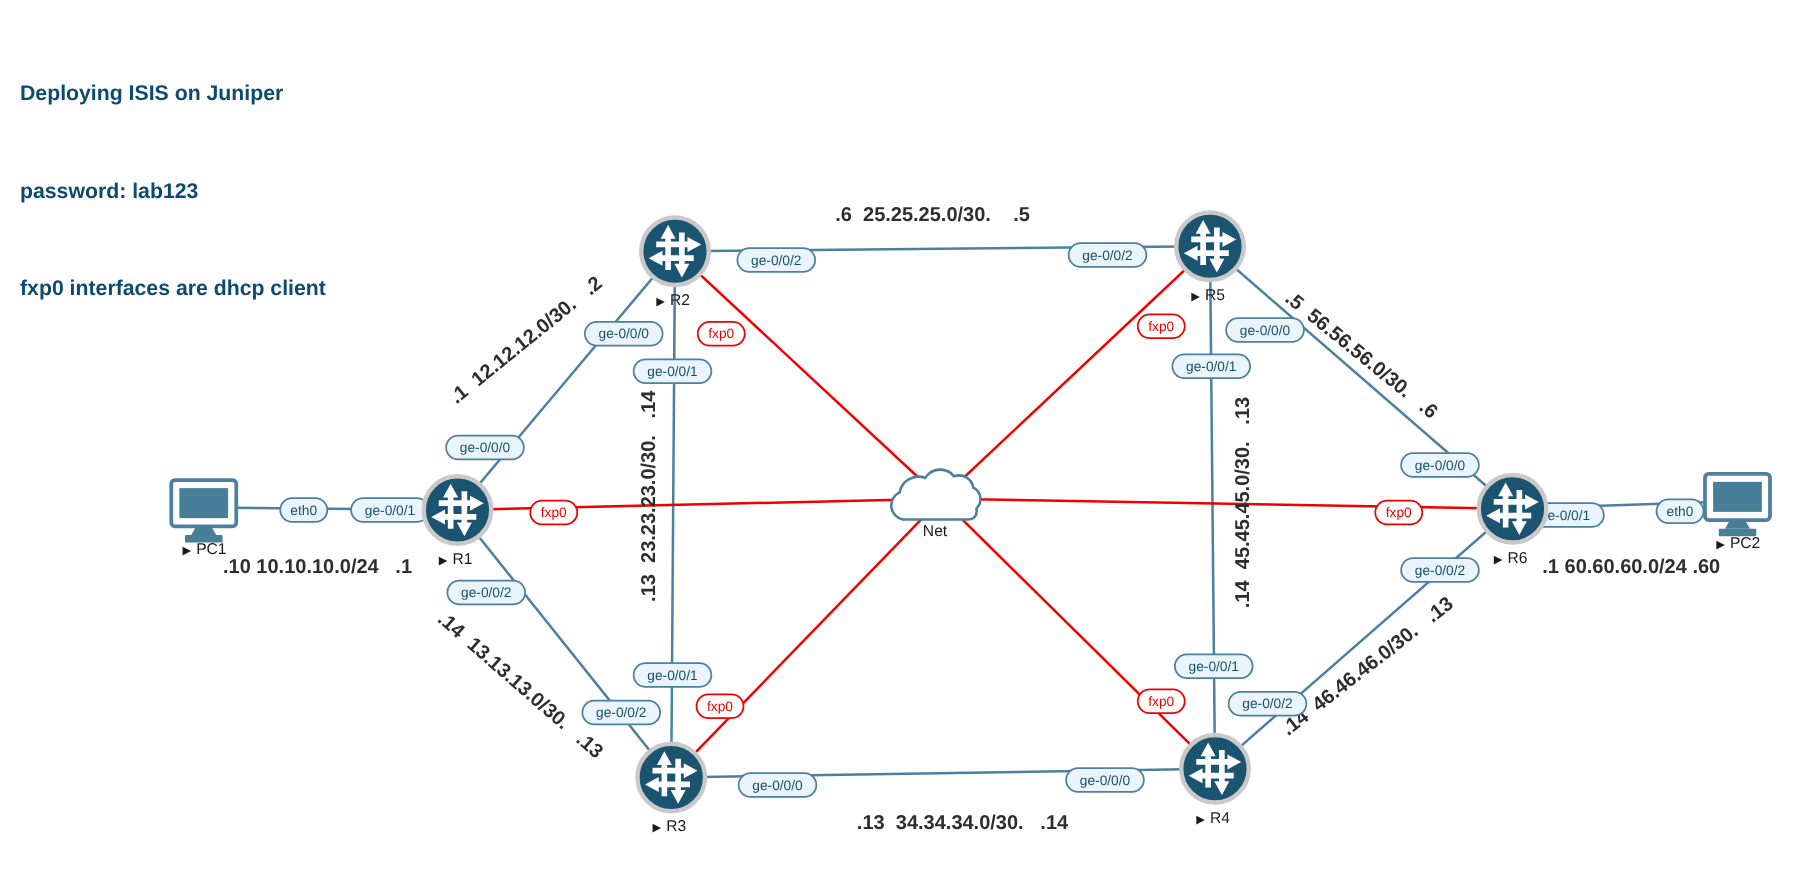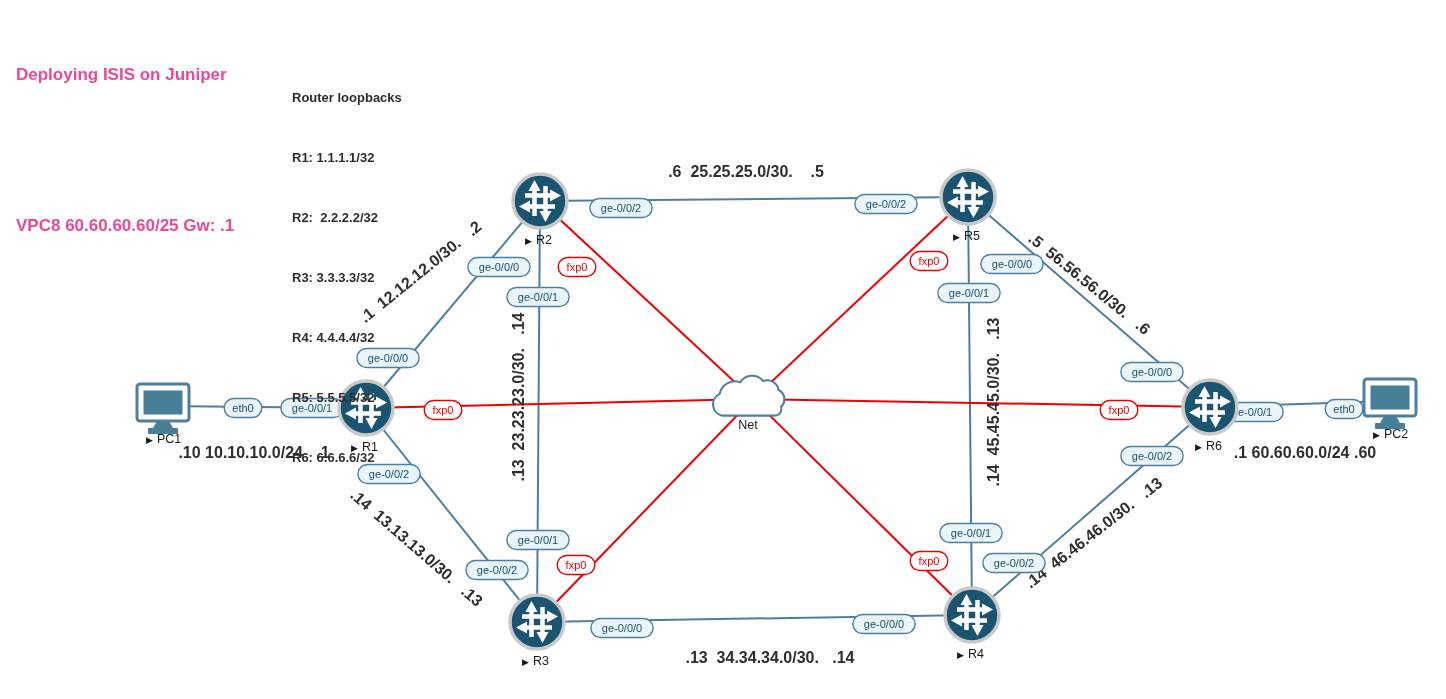--- a/index.html
+++ b/index.html
@@ -1,48 +1,40 @@
 <!DOCTYPE html>
 <html><head>
 <meta charset="utf-8">
 <style>
   html,body{margin:0;padding:0;background:#ffffff;}
   body{font-family:"Liberation Sans",sans-serif;}
   .canvas{position:relative;width:1446px;height:699px;background:#ffffff;overflow:hidden;}
   .canvas > svg{position:absolute;left:0;top:0;}
-  .notes{position:absolute;left:16px;top:10px;color:#ec4899;font-weight:bold;
+  .notes{position:absolute;left:16px;top:10px;color:#0c4a6e;font-weight:bold;
          font-size:17px;line-height:26px;white-space:pre;z-index:2;}
   .notes-gap{height:21px;}
   .loopbacks{position:absolute;left:292px;top:48px;color:#2d2d2d;font-weight:bold;
              font-size:13px;line-height:20px;white-space:pre;z-index:2;}
   text.subnet{font-family:"Liberation Sans",sans-serif;font-size:16px;font-weight:bold;fill:#2e2e2e;}
   text.pill-text{font-family:"Liberation Sans",sans-serif;font-size:11px;fill:#16506e;}
   text.pill-text.mgmt{fill:#f20000;}
   text.node-label{font-family:"Liberation Sans",sans-serif;font-size:12.5px;fill:#1a1a1a;}
 </style>
 </head>
 <body>
 
 <div class="canvas">
 
   <div class="notes">
     <div class="notes-title">Deploying ISIS on Juniper</div>
+    <div class="notes-line">password: lab123</div>
+    <div class="notes-line">fxp0 interfaces are dhcp client</div>
     <div class="notes-gap"></div>
-    <div class="notes-line">VPC8 60.60.60.60/25 Gw: .1</div>
   </div>
 
-  <div class="loopbacks">
-    <div class="loop-title">Router loopbacks</div>
-    <div class="loop-line">R1: 1.1.1.1/32</div>
-    <div class="loop-line">R2:&nbsp; 2.2.2.2/32</div>
-    <div class="loop-line">R3: 3.3.3.3/32</div>
-    <div class="loop-line">R4: 4.4.4.4/32</div>
-    <div class="loop-line">R5: 5.5.5.5/32</div>
-    <div class="loop-line">R6: 6.6.6.6/32</div>
-  </div>
 
   <svg id="topo" width="1446" height="699" viewBox="0 0 1446 699">
       <g>
         <line x1="163" y1="406" x2="366" y2="408" stroke="#4d7fa0" stroke-width="2"></line>
         <line x1="366" y1="408" x2="540" y2="201" stroke="#4d7fa0" stroke-width="2"></line>
         <line x1="540" y1="201" x2="968" y2="197" stroke="#4d7fa0" stroke-width="2"></line>
         <line x1="540" y1="201" x2="537" y2="622" stroke="#4d7fa0" stroke-width="2"></line>
         <line x1="366" y1="408" x2="537" y2="622" stroke="#4d7fa0" stroke-width="2"></line>
         <line x1="537" y1="622" x2="972" y2="615" stroke="#4d7fa0" stroke-width="2"></line>
         <line x1="968" y1="197" x2="972" y2="615" stroke="#4d7fa0" stroke-width="2"></line>

